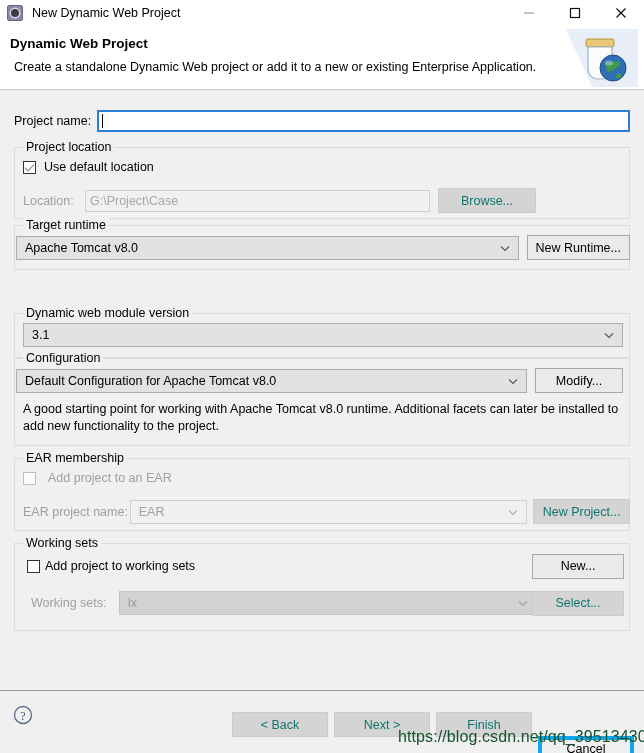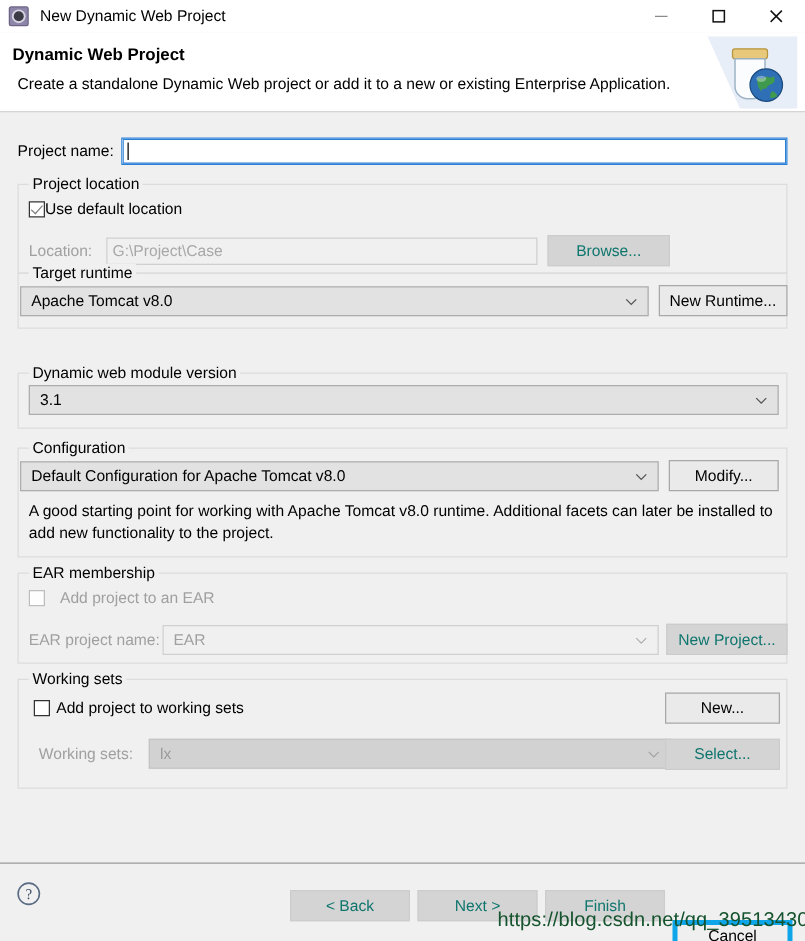--- a/index.html
+++ b/index.html
@@ -173,21 +173,21 @@
   .cb.disabled { border-color: #bdbdbd; background: #fdfdfd; }
   .cb.checked::after {
     content: "";
     position: absolute;
     left: 3px; top: 0px;
     width: 4px; height: 8px;
     border: solid #808080;
     border-width: 0 1.6px 1.6px 0;
     transform: rotate(42deg);
   }
-  .cb-row { display: flex; align-items: center; gap: 0; }
+  .cb-row { display: flex; align-items: center; gap: 8px; }
 
   
   .combo {
     height: 24px;
     background: #e2e2e2;
     border: 1px solid #adadad;
     box-sizing: border-box;
     display: flex;
     align-items: center;
     padding-left: 8px;
@@ -338,36 +338,36 @@
 
       <div style="position:absolute; left:1px; top:40px; width:614px; display:flex; align-items:center;">
         <div class="label disabled" style="width:62px; margin-left:7px;">Location:</div>
         <div class="text-input readonly-gray" style="width:345px;">
           <span>G:\Project\Case</span>
         </div>
         <div class="btn disabled" style="width:98px; margin-left:8px;">Browse...</div>
       </div>
     </div>
 
-    <div class="group" style="left:14px; top:128px; width:616px; height:45px;text-align:center;">
+    <div class="group" style="left:14px; top:135px; width:616px; height:45px;text-align:center;">
       <div class="group-title">Target runtime</div>
       <div style="position:absolute; left:1px; top:9px; width:614px; display:flex; align-items:center;">
         <div class="combo" style="width:505px;">
           <span>Apache Tomcat v8.0</span>
           <span class="arrow">
             <svg width="10" height="7" viewBox="0 0 10 7">
                 <path d="M1 1.5 L5 5.5 L9 1.5" fill="none" stroke="#555" stroke-width="1.1"></path>
               </svg>
           </span>
         </div>
         <div class="btn light" style="width:104px; margin-left:8px;">New Runtime...</div>
       </div>
     </div>
 
-    <div class="group" style="left:14px; top:208px; width:616px; height:45px;">
+    <div class="group" style="left:14px; top:223px; width:616px; height:45px;">
       <div class="group-title">Dynamic web module version</div>
       <div class="combo" style="position:absolute; left:8px; top:9px; width:600px;">
         <span>3.1</span>
         <span class="arrow">
           <svg width="10" height="7" viewBox="0 0 10 7">
               <path d="M1 1.5 L5 5.5 L9 1.5" fill="none" stroke="#555" stroke-width="1.1"></path>
             </svg>
         </span>
       </div>
     </div>

